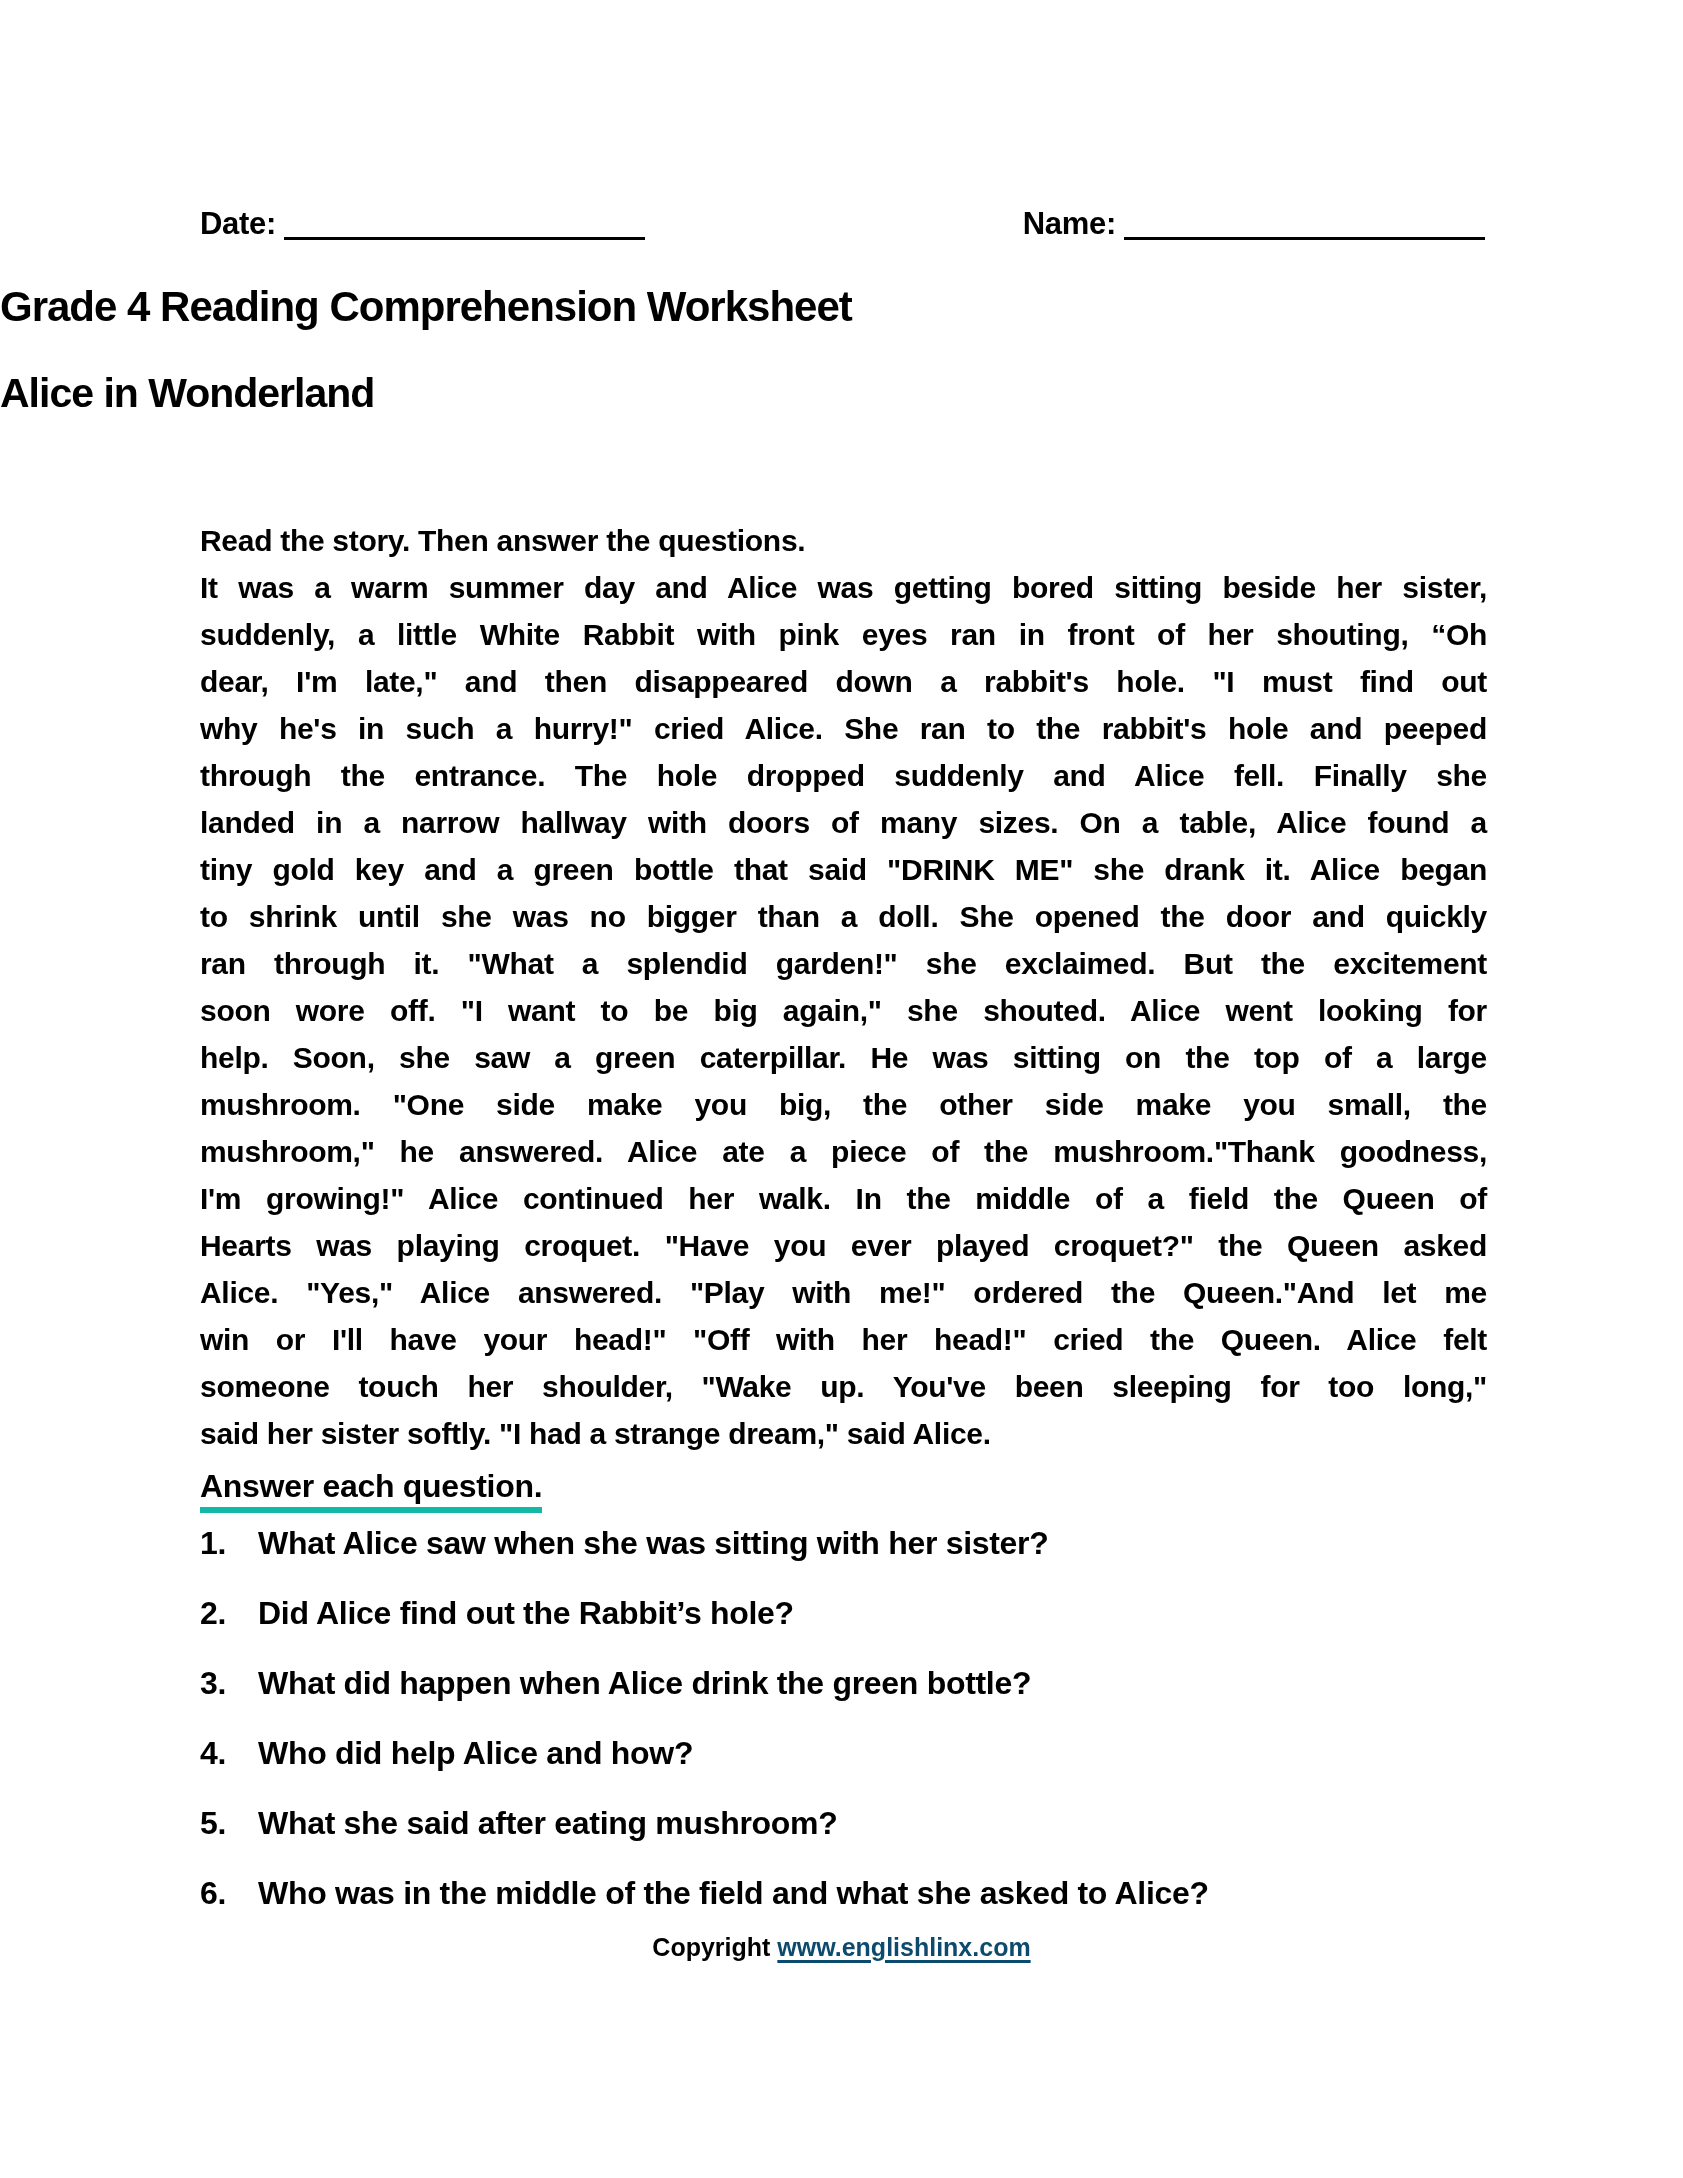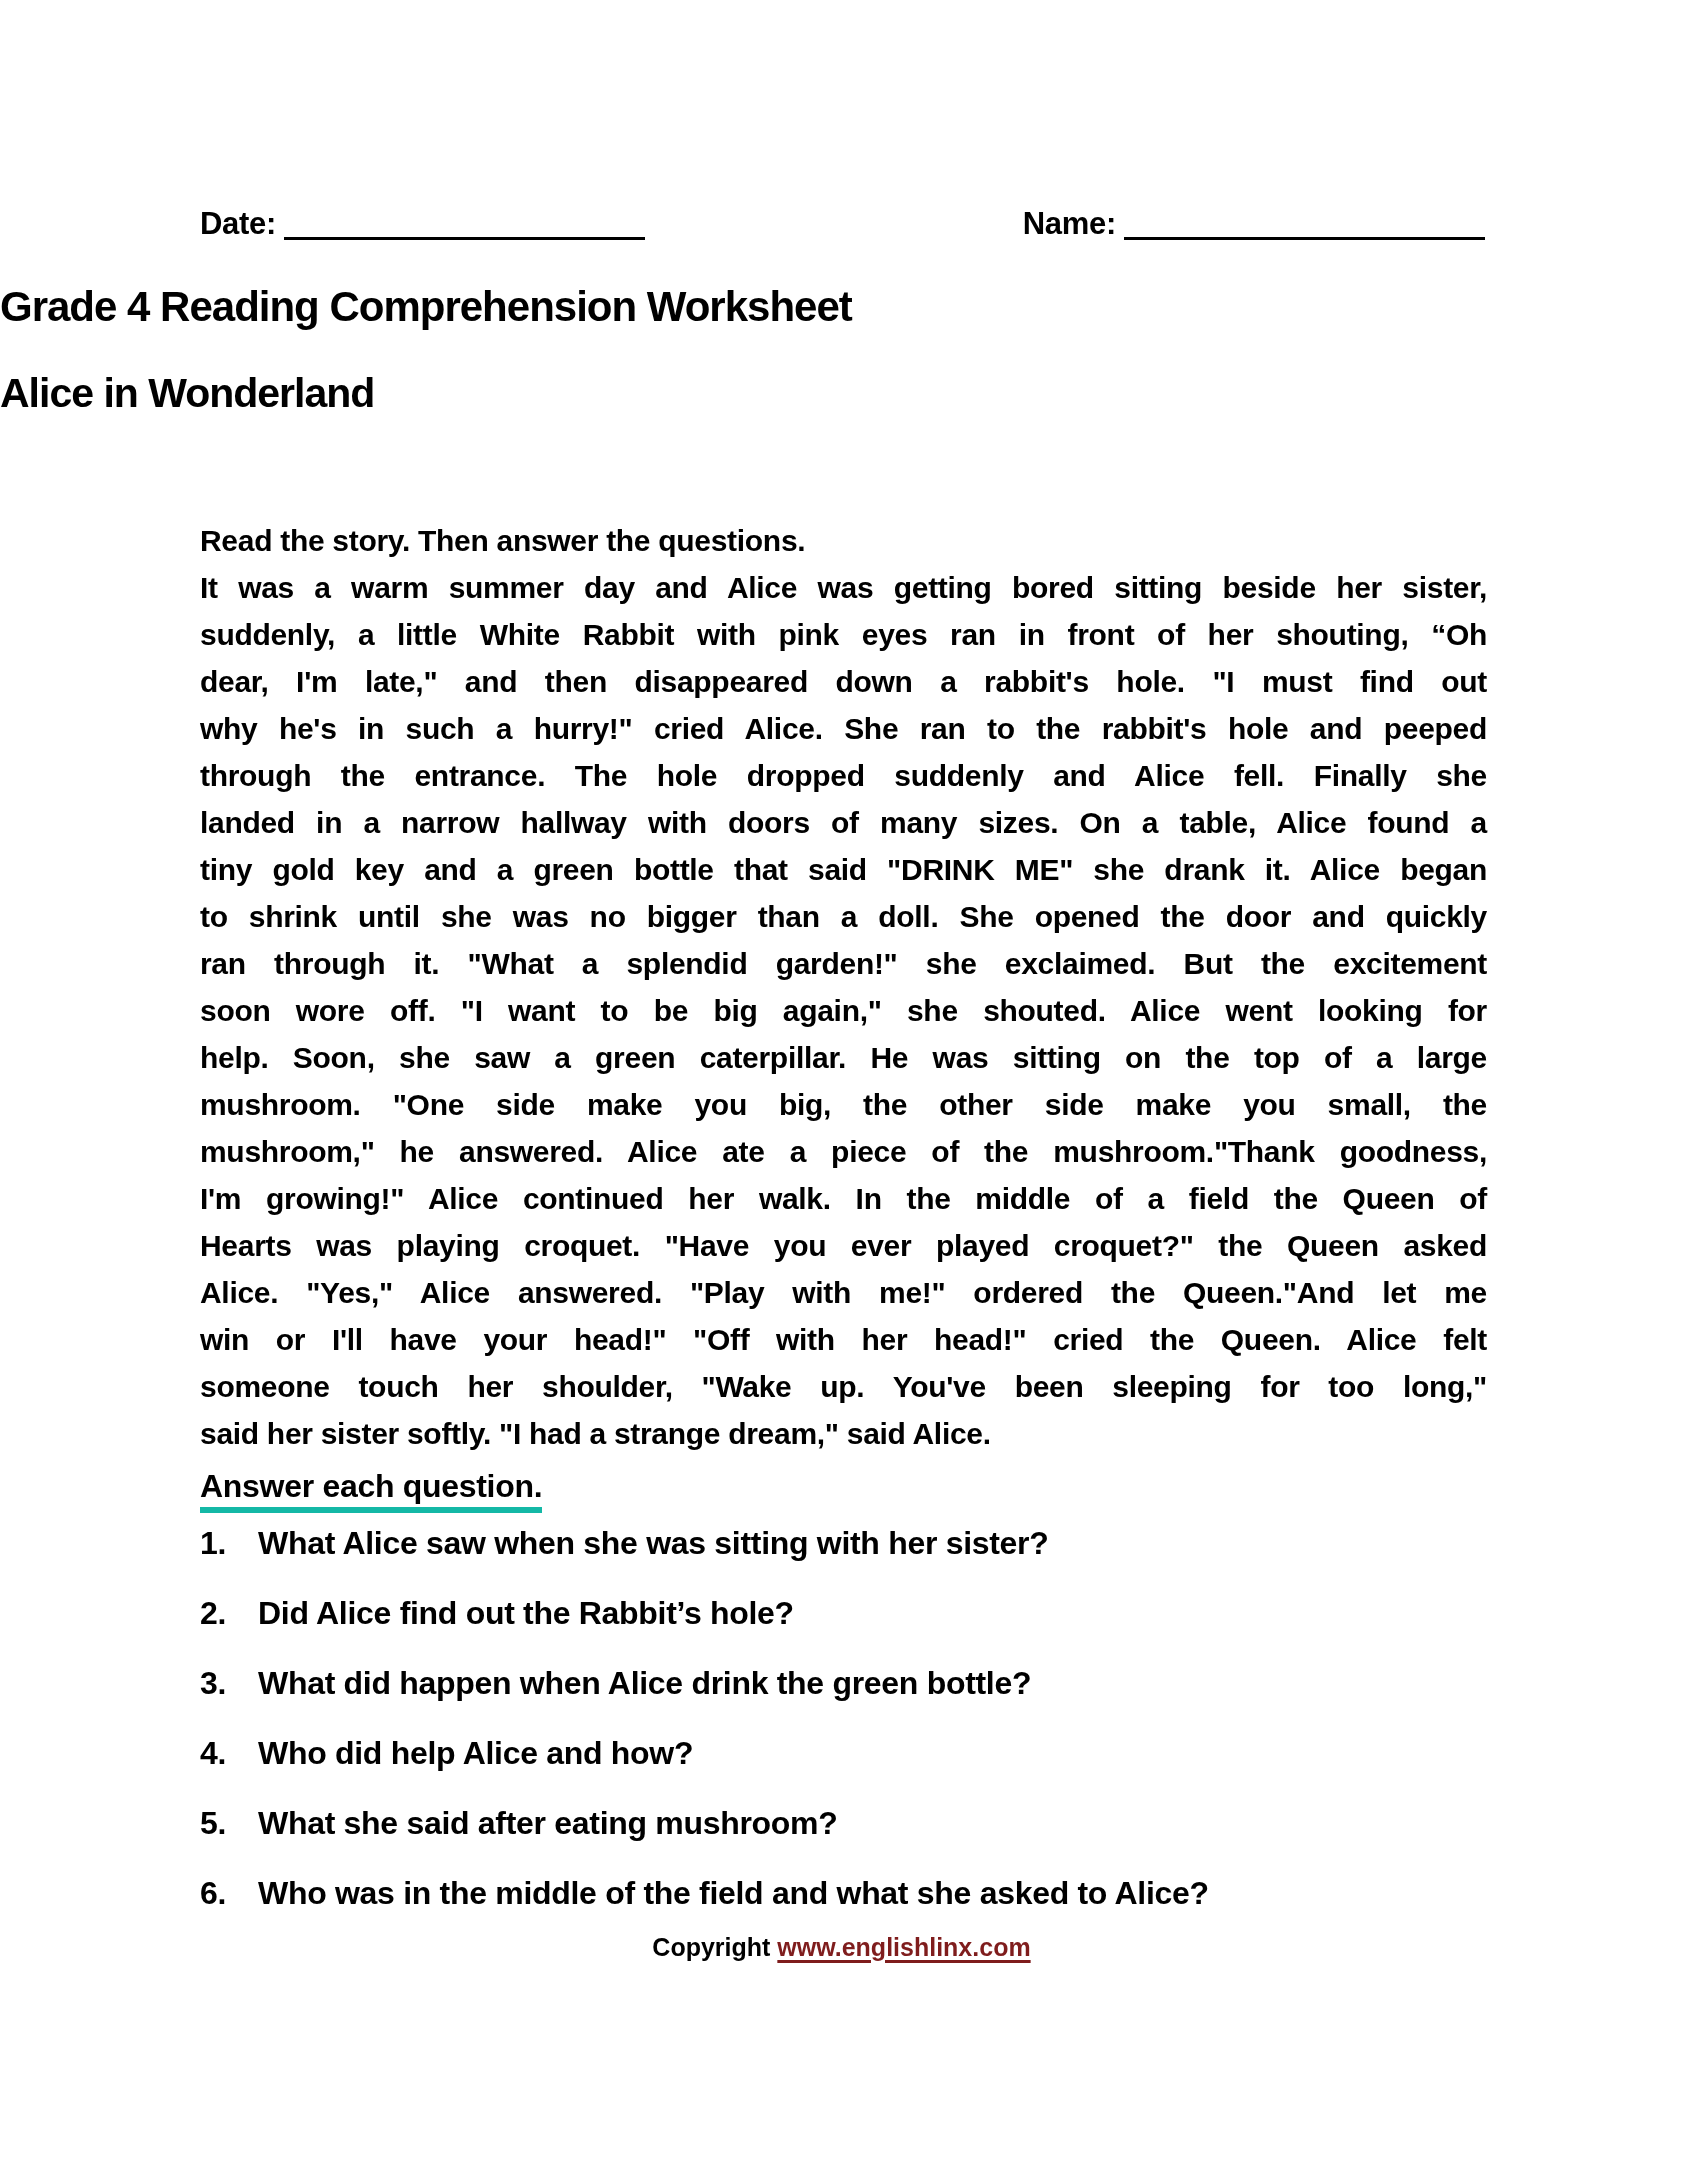--- a/index.html
+++ b/index.html
@@ -106,21 +106,21 @@
   
   .footer{
     position:absolute;
     top:1933px;
     left:0;
     width:1683px;
     text-align:center;
     font-size:25px;
   }
   .footer a{
-    color:#7f1d1d;
+    color:#0c4a6e;
     text-decoration:underline;
     text-decoration-thickness:3px;
     text-underline-offset:4px;
     cursor:pointer;
   }
 </style>
 </head>
 <body>
 
 <div class="page">

